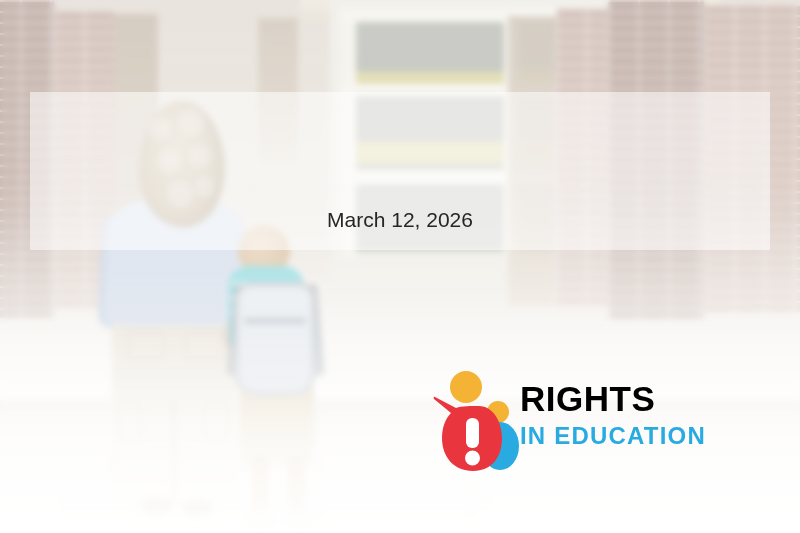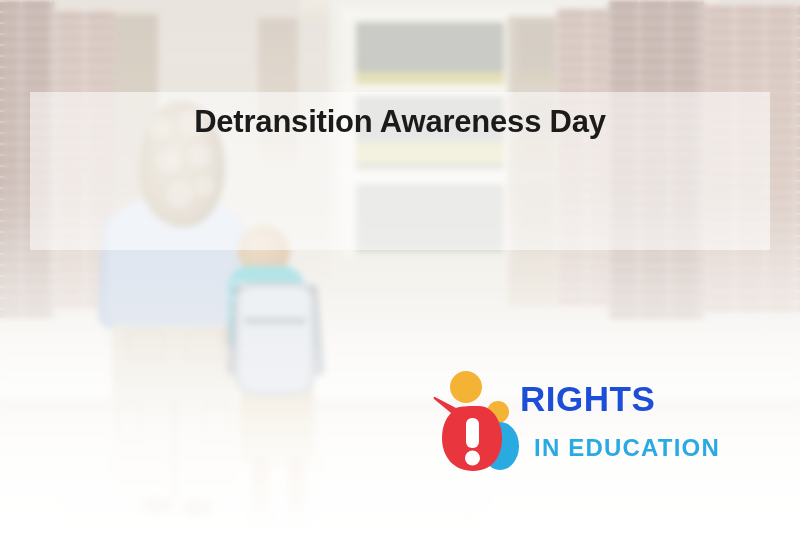--- a/index.html
+++ b/index.html
@@ -249,22 +249,21 @@
   .logo-words { position:absolute; left:88px; top:14px; width:200px; }
   .logo-l1, .logo-l2 {
     font-size:35px; font-weight:bold; line-height:0.88;
     letter-spacing:0.5px;
     white-space:nowrap;
   }
   .logo-l3 {
     font-size:24px; font-weight:bold; line-height:1.0;
     letter-spacing:1.2px;
     white-space:nowrap;
-    margin-top:21px;
-    text-align:right;
+    margin-top:9px;
   }
 </style>
 </head>
 <body>
 
 <div id="canvas">
 
   <div class="photo">
     <div class="bg-base"></div>
 
@@ -347,37 +346,37 @@
     <div class="boy-leg" style="left:288px; top:456px;"></div>
     <div class="boy-shoe" style="left:248px; top:512px;"></div>
     <div class="boy-shoe" style="left:284px; top:512px;"></div>
 
     <div class="photo-blur"></div>
     <div class="photo-wash"></div>
   </div>
 
   <div class="band"></div>
 
-  <div class="title">Detransition Awareness Day</div>
+  <div class="date">March 12, 2026</div>
 
   <div class="logo">
 
     <svg class="logo-mark" viewBox="0 0 90 105">
 
       <circle cx="34" cy="17" r="16" fill="#F5B335"></circle>
 
       <circle cx="66" cy="42" r="11" fill="#F5B335"></circle>
 
       <ellipse cx="68" cy="76" rx="19" ry="24" fill="#29ABE2"></ellipse>
 
       <path d="M47,36 C61,36 70,52 70,68 C70,87 60,101 41,101 C22,101 10,87 10,68 C10,58 13,49 19,43 L2,29 C1,28 2,26 3,27 L24,38 C30,36 39,36 47,36 Z" fill="#E8353E"></path>
 
       <rect x="34" y="48" width="13" height="30" rx="6" fill="#FFFFFF"></rect>
       <circle cx="40.5" cy="88" r="7.5" fill="#FFFFFF"></circle>
     </svg>
 
     <div class="logo-words">
-      <div class="logo-l2" style="color:#1d4ed8">RIGHTS</div>
+      <div class="logo-l2" style="color:#000000">RIGHTS</div>
       <div class="logo-l3" style="color:#29ABE2">IN EDUCATION</div>
     </div>
   </div>
 
 </div>
 
 </body></html>

